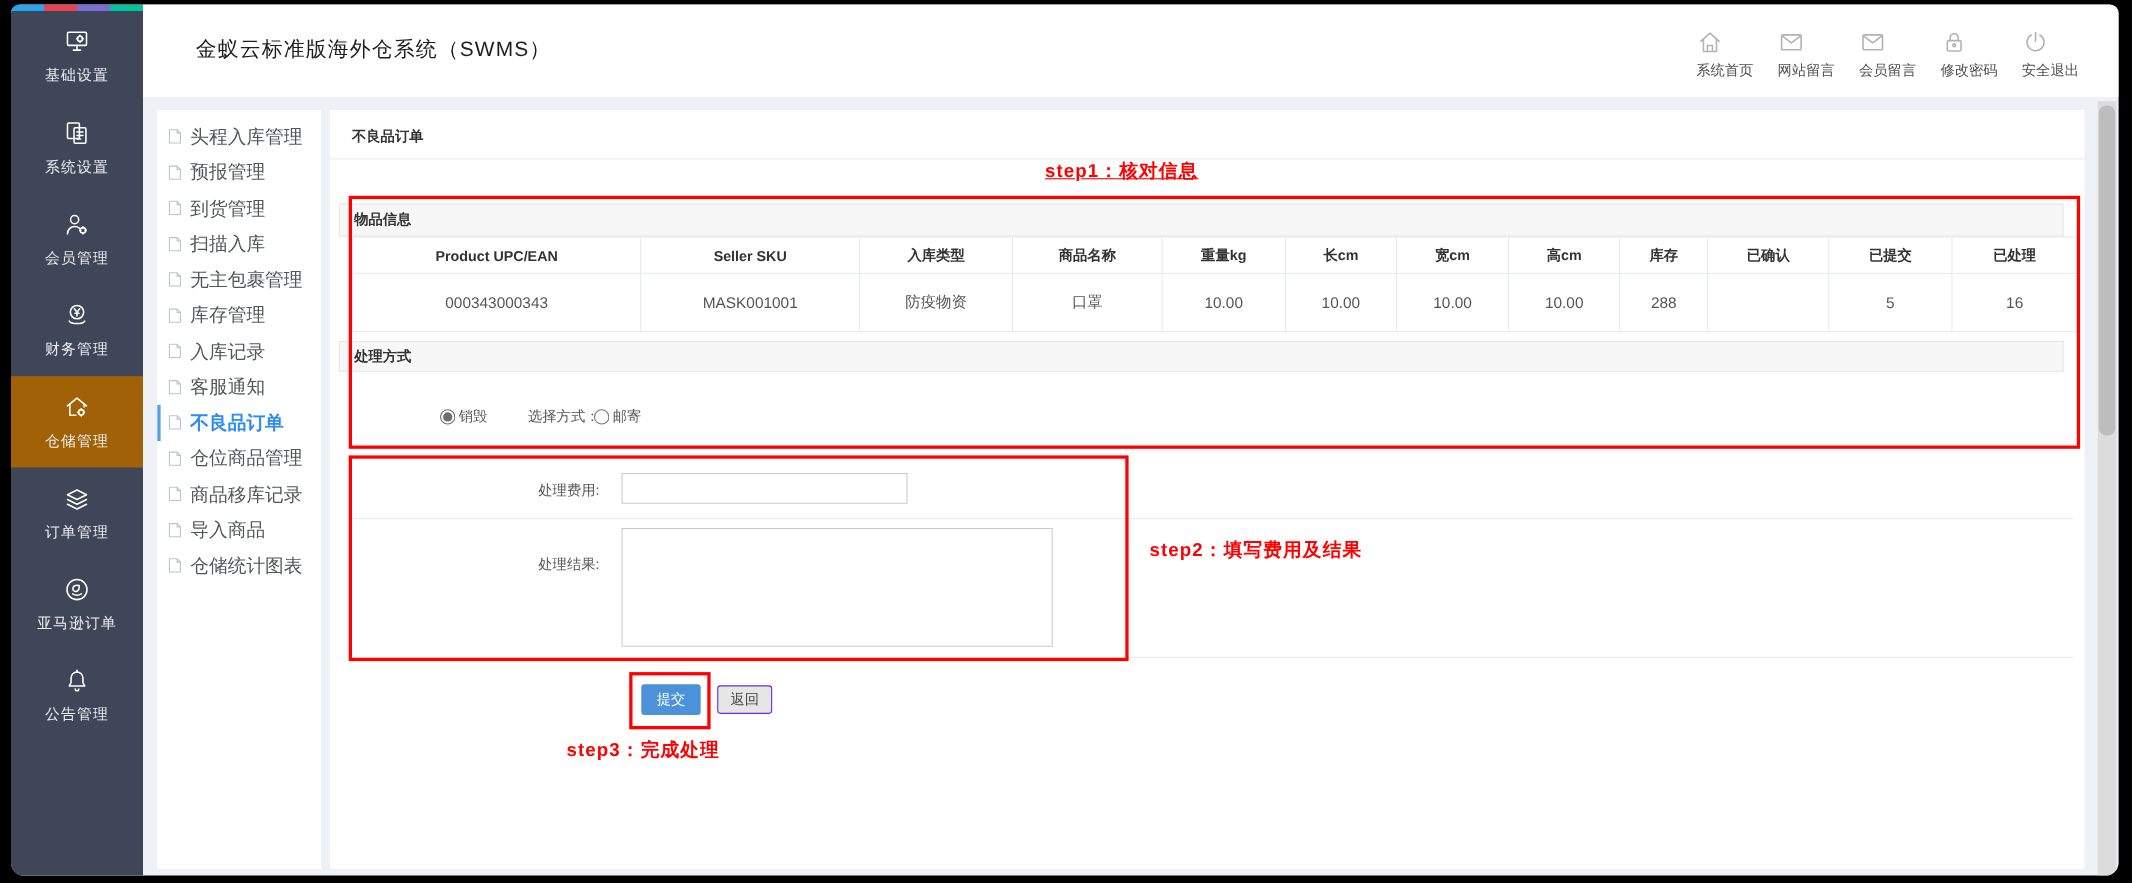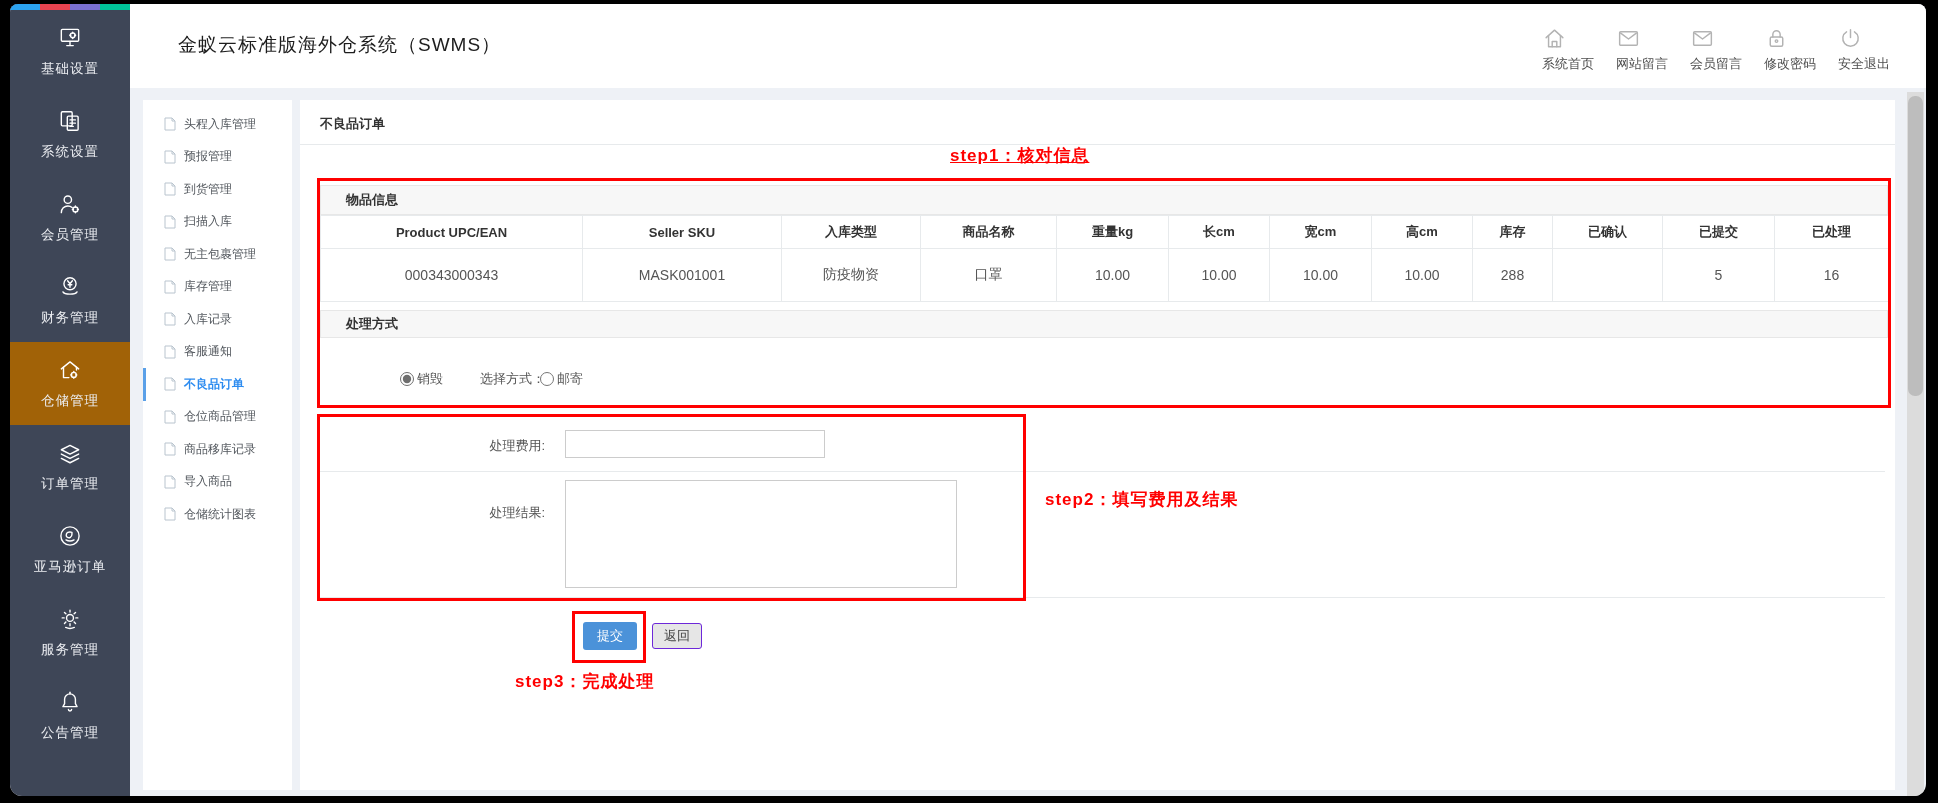--- a/index.html
+++ b/index.html
@@ -19,39 +19,39 @@
   
   .header { position:absolute; left:120px; top:0; right:0; height:84px; background:#fff; z-index:3; }
   .app-title { position:absolute; left:48px; top:28px; font-size:19px; color:#1d1d1d; letter-spacing:1px; }
   .topbar { position:absolute; right:36px; top:22px; display:flex; gap:22px; }
   .top-link { display:flex; flex-direction:column; gap:4px; cursor:pointer; }
   .top-link svg { width:25px; height:25px; stroke:#b3b3b3; fill:none; stroke-width:1.4; stroke-linecap:round; stroke-linejoin:round; }
   .top-link .lbl { font-size:13px; color:#4f4f4f; white-space:nowrap; }
 
   
   .submenu { position:absolute; left:133px; top:96px; width:149px; height:690px; background:#fff; padding-top:8px; z-index:2; }
-  .menu-item { height:32.5px; display:flex; align-items:center; gap:8px; padding-left:18px; font-size:12px; color:#51565c; cursor:pointer; border-left:3px solid transparent; }
+  .menu-item { height:32.5px; display:flex; align-items:center; gap:8px; padding-left:7px; font-size:17px; color:#51565c; cursor:pointer; border-left:3px solid transparent; }
   .menu-item svg { flex:none; }
   .menu-item.active { border-left-color:#5aa0e8; color:#2d8cf0; font-weight:bold; }
 
   
   .scrollbar { position:absolute; right:2px; top:88px; bottom:0; width:17px; background:#dcdcdc; z-index:2; }
   .scroll-thumb { position:absolute; left:1px; top:4px; width:15px; height:300px; background:#bdbdbd; border-radius:7px; }
 
   
   .card { position:absolute; left:290px; top:96px; width:1595px; height:690px; background:#fff; z-index:2; }
   .tab-bar { position:absolute; left:0; top:0; right:0; height:45px; border-bottom:1px solid #e7eaec; }
   .tab-title { position:absolute; left:20px; top:15px; font-size:13px; font-weight:bold; color:#333; }
 
   .ann { position:absolute; color:#f00; font-size:17px; font-weight:bold; letter-spacing:1px; z-index:8; white-space:nowrap; }
   .ann1 { left:650px; top:44px;text-decoration:underline; }
   .ann2 { left:745px; top:388px; }
   .ann3 { left:215px; top:570px; }
 
-  .section-bar { position:absolute; left:20px; width:1568px; background:#f7f7f7; border:1px solid #e7e7e7; font-size:13px; font-weight:bold; color:#333; padding-left:25px; display:flex; align-items:center; }
+  .section-bar { position:absolute; left:8px; width:1568px; background:#f7f7f7; border:1px solid #e7e7e7; font-size:13px; font-weight:bold; color:#333; padding-left:13px; display:flex; align-items:center; }
   .bar1 { top:85px; height:30px; }
   .bar2 { top:210px; height:28px; }
 
   table.items { position:absolute; left:20px; top:115px; width:1568px; border-collapse:collapse; table-layout:fixed; }
   table.items th { height:33px; font-size:13px; font-weight:bold; color:#333; border:1px solid #e7eaec; text-align:center; background:#fff; }
   table.items td { height:53px; font-size:14px; color:#555; border:1px solid #e7eaec; text-align:center; }
 
   .radio-row { position:absolute; left:20px; top:268px; height:22px; width:900px; display:flex; align-items:center; font-size:13px; color:#555; }
   .radio-row .flabel { width:225px; text-align:right; }
   .radio-opt { display:flex; align-items:center; gap:3px; cursor:pointer; }
@@ -141,28 +141,20 @@
         </svg>
       <span class="lbl">订单管理</span>
     </div>
     <div class="side-item">
       <svg viewBox="0 0 24 24">
           <circle cx="12" cy="12" r="8.4"></circle>
           <path d="M13.8 8.6c-3-1-5.3.5-5.3 2.6 0 2 2.2 3 3.8 2 1-.6 1.5-1.6 1.5-2.8V8.6z"></path>
           <path d="M8.3 15.6c2.4 1.4 5 1.4 7.4 0"></path>
         </svg>
       <span class="lbl">亚马逊订单</span>
-    </div>
-    <div class="side-item">
-      <svg viewBox="0 0 24 24">
-          <circle cx="12" cy="11" r="3.2"></circle>
-          <path d="M12 5.6V3.8M12 18.2v-1.8M17.4 11h1.8M4.8 11h1.8M15.8 7.2l1.3-1.3M6.9 16.1l1.3-1.3M15.8 14.8l1.3 1.3M6.9 5.9l1.3 1.3"></path>
-          <path d="M8 19.8c2.5 1.2 5.5 1.2 8 0"></path>
-        </svg>
-      <span class="lbl">服务管理</span>
     </div>
     <div class="side-item">
       <svg viewBox="0 0 24 24">
           <path d="M12 4.5a5 5 0 0 1 5 5v4l1.5 2.8h-13L7 13.5v-4a5 5 0 0 1 5-5z"></path>
           <path d="M10.5 18.8a1.5 1.5 0 0 0 3 0"></path>
           <path d="M12 3v1.5"></path>
         </svg>
       <span class="lbl">公告管理</span>
     </div>
   </nav>

